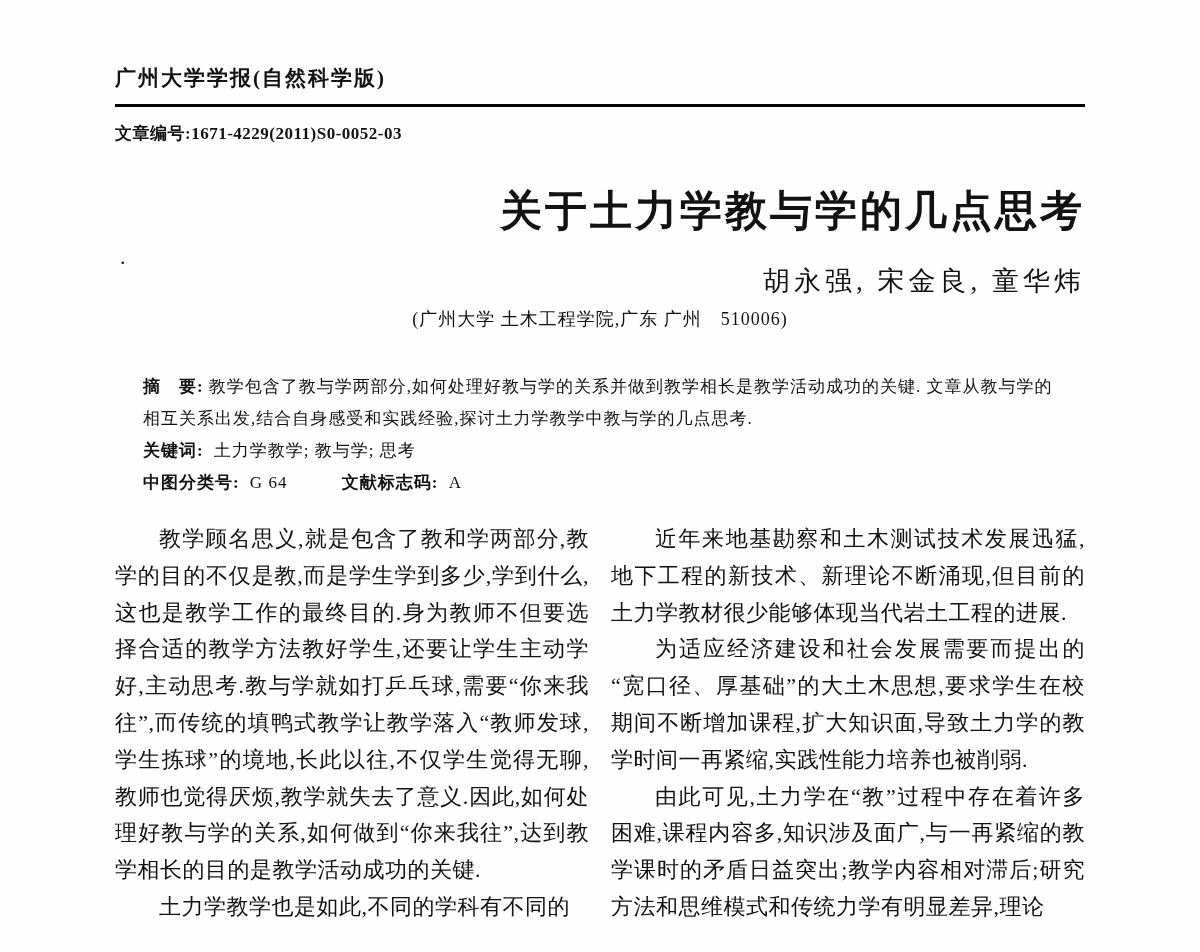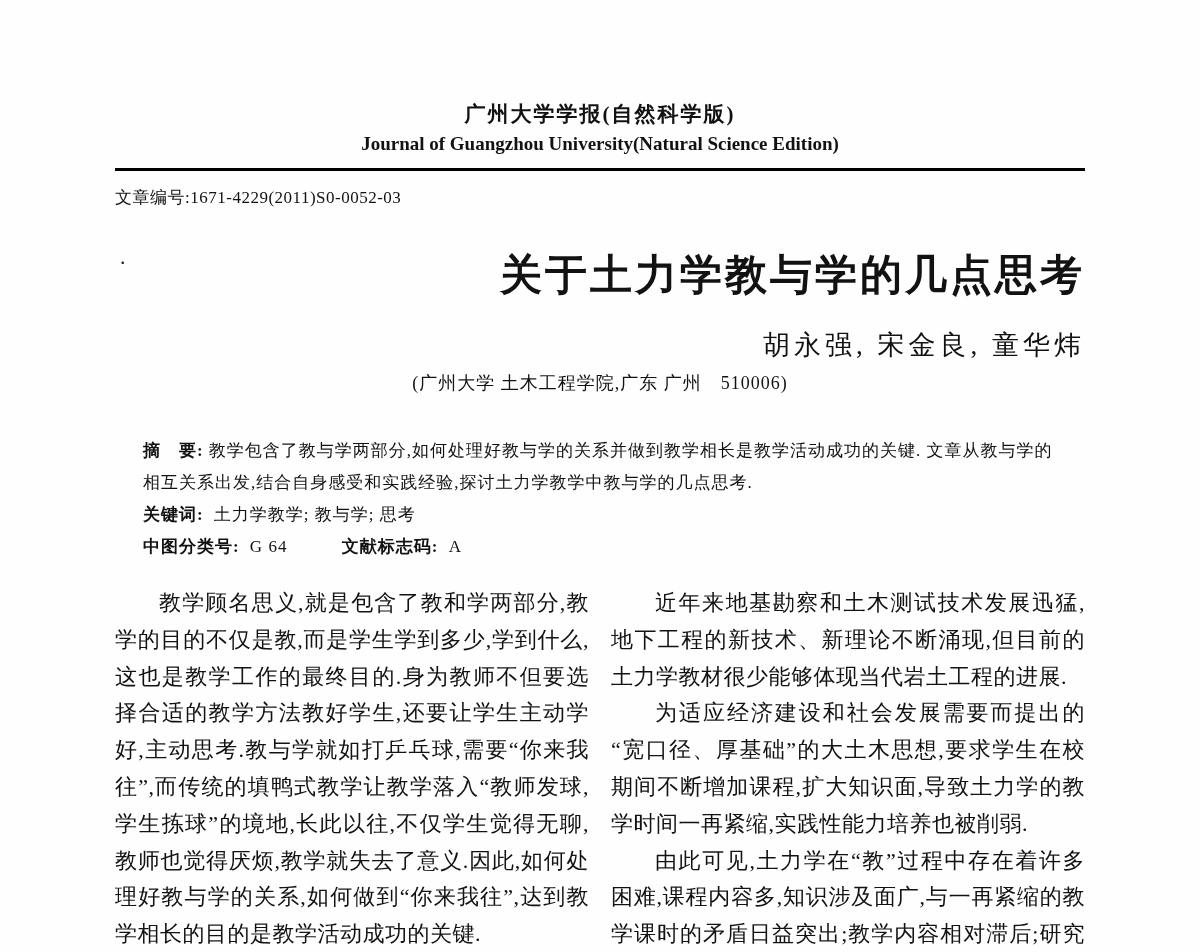--- a/index.html
+++ b/index.html
@@ -10,22 +10,22 @@
     height: 952px;
     background: #fefefe;
     color: #121212;
     overflow: hidden;
     font-family: "Liberation Serif", serif;
     margin: 0 auto;
   }
   .content { padding: 0 115px; }
 
   .journal-cn {
-    margin-top: 100px;
-    text-align: center;
+    margin-top: 64px;
+    text-align: left;
     font-size: 21px;
     font-weight: bold;
     letter-spacing: 2px;
     line-height: 28px;
   }
   .journal-en {
     margin-top: 4px;
     text-align: center;
     font-size: 19px;
     line-height: 24px;
@@ -34,21 +34,21 @@
   }
   .rule {
     height: 3px;
     background: #000;
     margin-top: 12px;
   }
   .article-id {
     margin-top: 16px;
     font-size: 17px;
     line-height: 22px;
-    font-weight: normal;
+    font-weight: bold;
     letter-spacing: 0.5px;
   }
   .title {
     margin-top: 40px;
     text-align: right;
     font-size: 42px;
     line-height: 52px;
     font-weight: bold;
     font-family: Liberation Sans, sans-serif;
     letter-spacing: 3px;
@@ -100,21 +100,20 @@
 </head>
 <body>
 
 <div class="page">
   <span class="stray">.</span>
 
   <div class="content">
 
     <header>
       <div class="journal-cn">广州大学学报(自然科学版)</div>
-      <div class="journal-en">Journal of Guangzhou University(Natural Science Edition)</div>
       <div class="rule"></div>
       <div class="article-id">
         <span>文章编号:</span><span>1671-4229(2011)S0-0052-03</span>
       </div>
     </header>
 
     <h1 class="title">关于土力学教与学的几点思考</h1>
 
     <div class="authors">胡永强, 宋金良, 童华炜</div>
 

